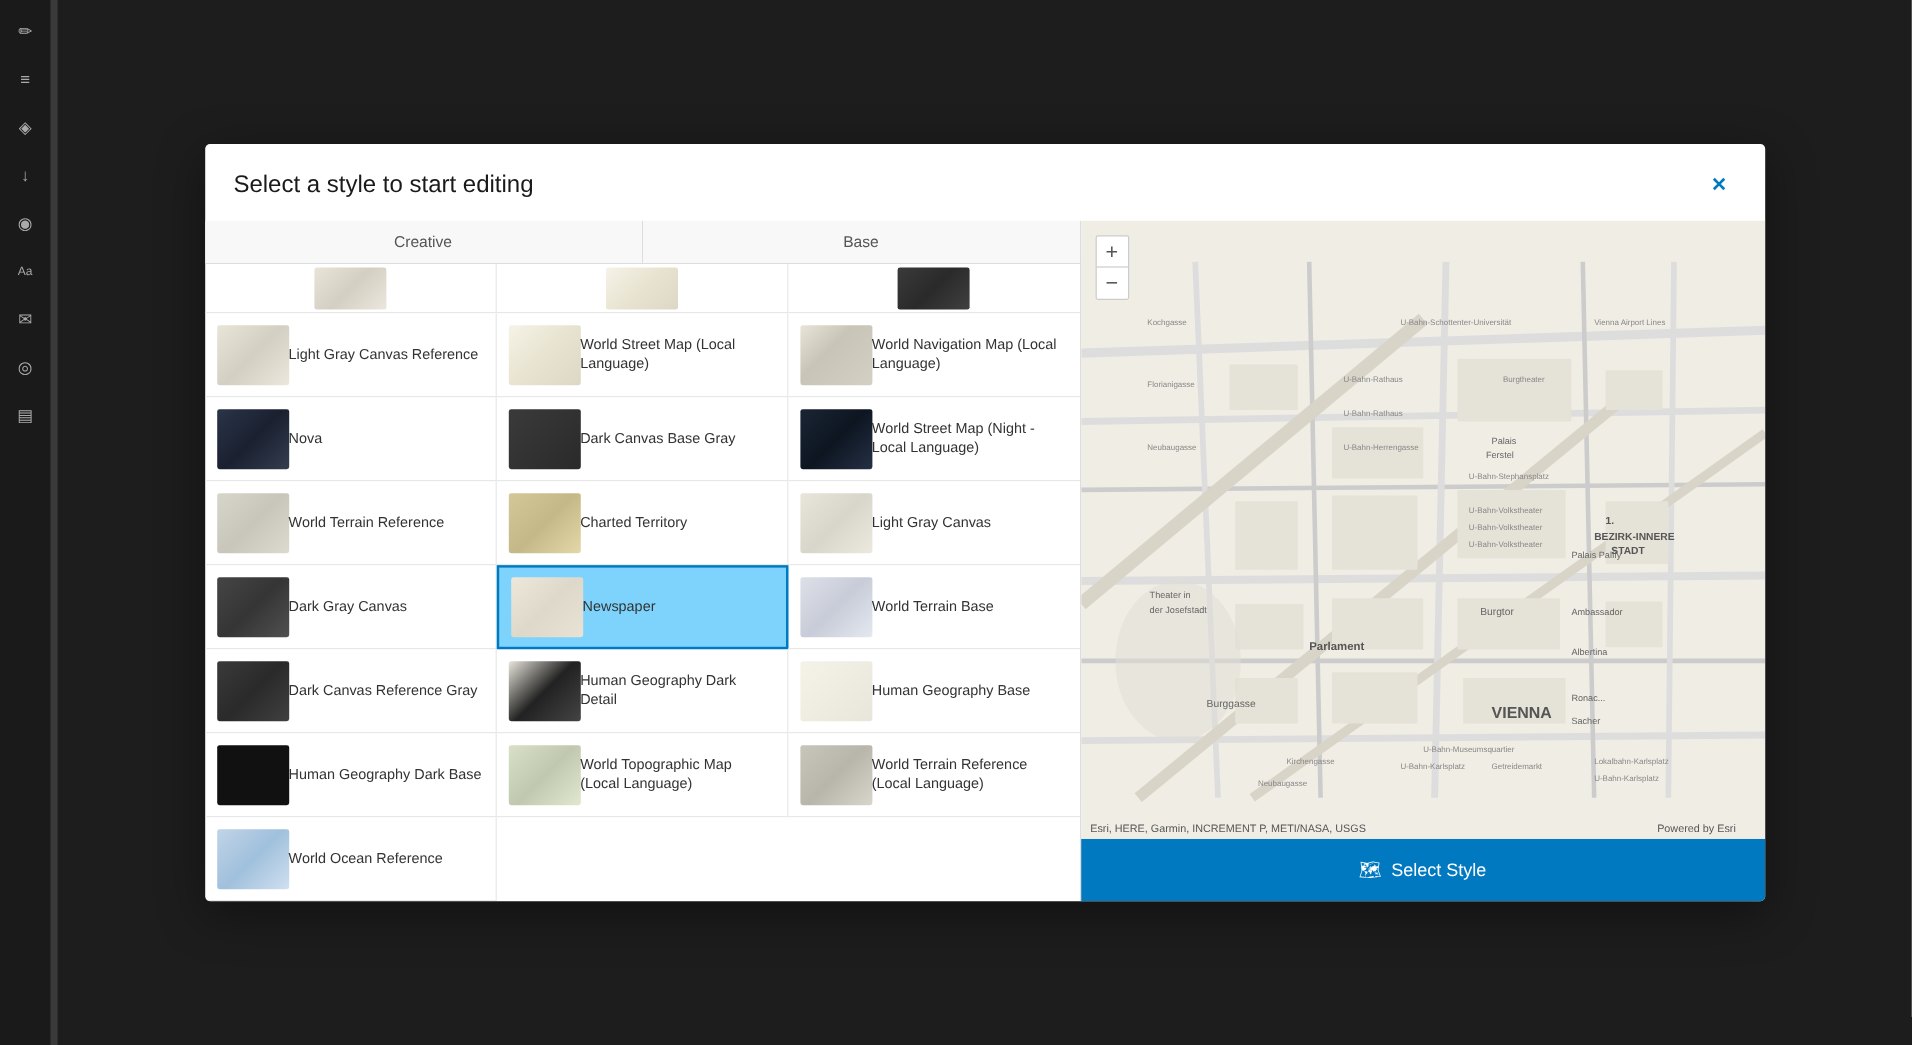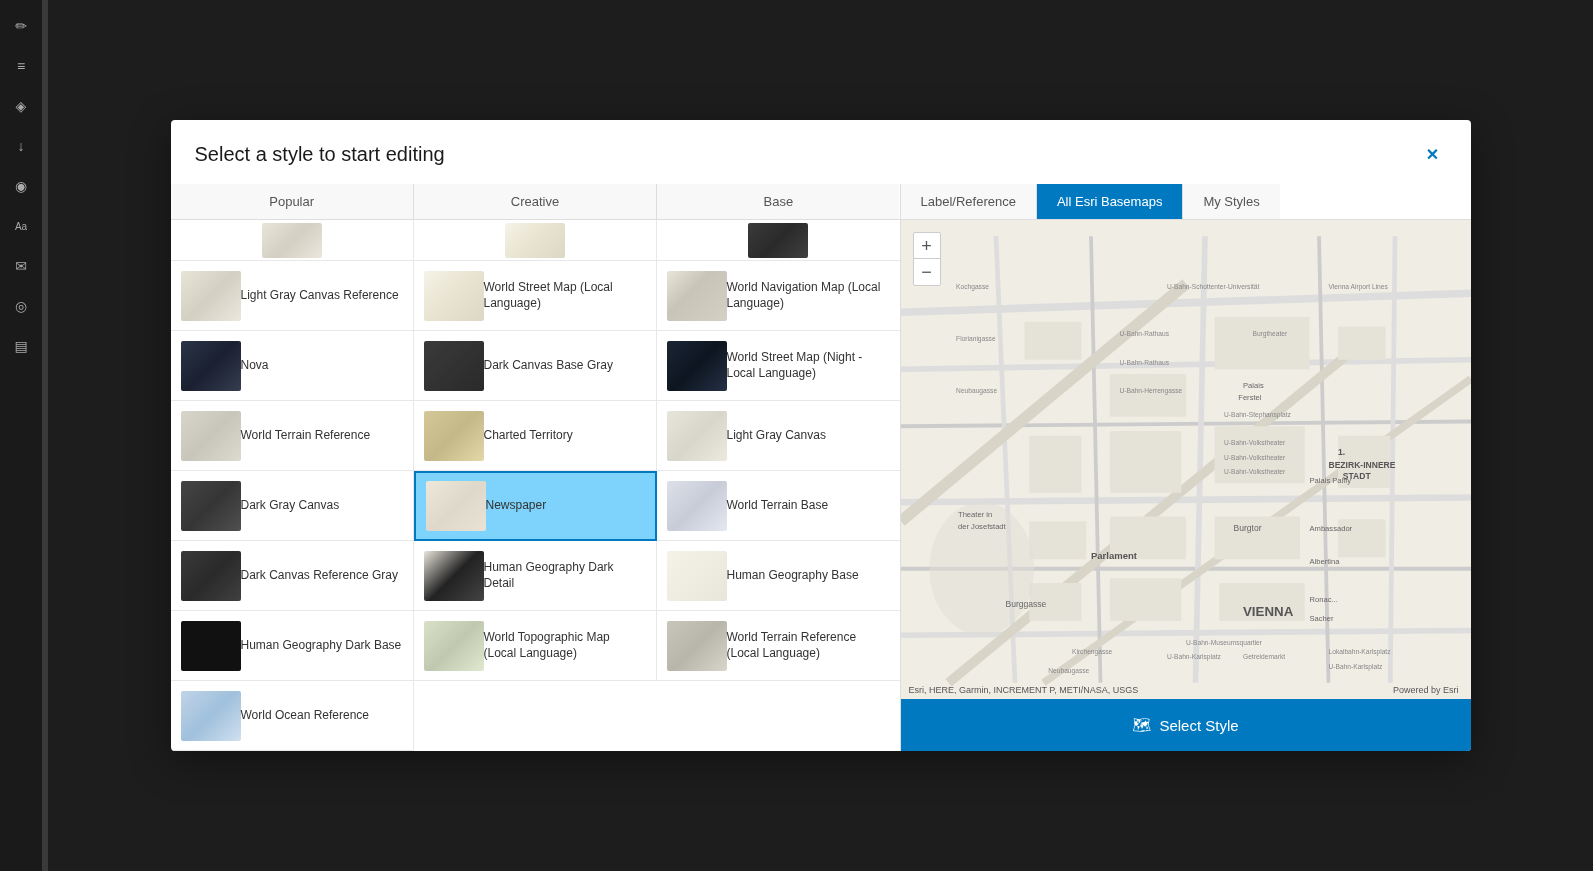--- a/index.html
+++ b/index.html
@@ -250,21 +250,21 @@
     .map-attribution {
       position: absolute;
       bottom: 4px;
       left: 8px;
       font-size: 9px;
       color: #555;
     }
     .map-attribution-right {
       position: absolute;
       bottom: 4px;
-      right: 12px;
+      right: 24px;
       font-size: 9px;
       color: #555;
     }
 
     
     .select-style-btn {
       height: 52px;
       background: #0079c1;
       color: #fff;
       display: flex;
@@ -335,23 +335,20 @@
       <h2 class="dialog-title">Select a style to start editing</h2>
       <div class="close-btn">✕</div>
     </div>
 
     <div class="dialog-body">
 
       <div class="style-list-area">
 
         <div class="tabs">
           <div class="tab">
-            <span>Popular</span>
-          </div>
-          <div class="tab">
             <span>Creative</span>
           </div>
           <div class="tab">
             <span>Base</span>
           </div>
         </div>
 
         <div class="thumb-row-top">
           <div class="thumb-top-item">
             <div class="thumb-top-img thumb-light-gray-canvas-ref"></div>
@@ -447,31 +444,20 @@
           <div class="style-cell">
             <div class="style-thumbnail thumb-world-ocean-ref"></div>
             <span class="style-name">World Ocean Reference</span>
           </div>
 
         </div>
       </div>
 
       <div class="map-preview-area">
 
-        <div class="tab-row-right">
-          <div class="tab-right">
-            <span>Label/Reference</span>
-          </div>
-          <div class="tab-right active">
-            <span>All Esri Basemaps</span>
-          </div>
-          <div class="tab-right">
-            <span>My Styles</span>
-          </div>
-        </div>
 
         <div class="map-preview">
           
           <svg class="vienna-map" viewBox="0 0 600 470" xmlns="http://www.w3.org/2000/svg">
 
             <rect width="600" height="470" fill="#f0ede5"></rect>
 
             <rect x="0" y="0" width="600" height="470" fill="#f0ede5"></rect>
 
             <line x1="0" y1="80" x2="600" y2="60" stroke="#ddd" stroke-width="8"></line>

